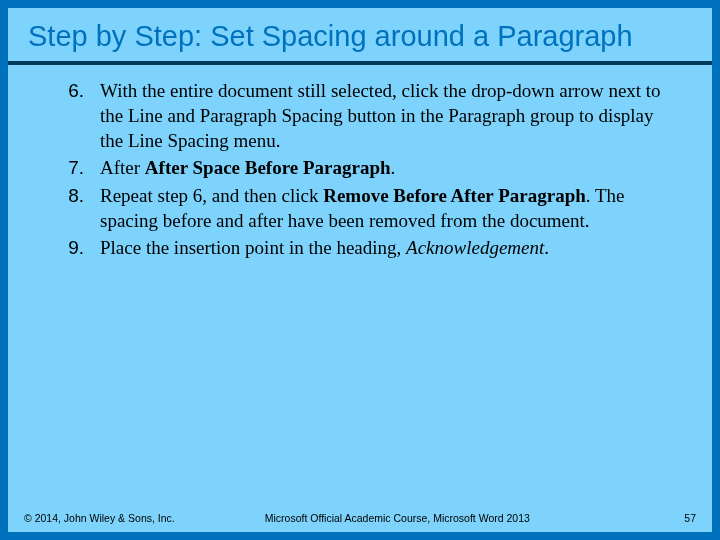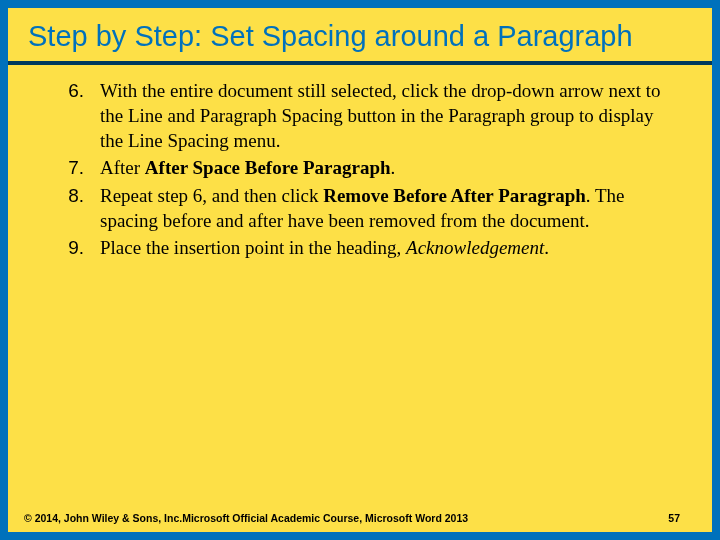--- a/index.html
+++ b/index.html
@@ -7,21 +7,21 @@
     width: 720px;
     height: 540px;
     font-family: Arial, Helvetica, sans-serif;
     background: #fff;
   }
   .slide {
     width: 720px;
     height: 540px;
     border: 8px solid #0071bc;
     position: relative;
-    background: #fde047;
+    background: #7dd3fc;
   }
   .title-block {
     padding: 12px 20px 8px 20px;
     border-bottom: 4px solid #003a5d;
   }
   .title-block h1 {
     font-size: 29px;
     font-weight: normal;
     color: #0071bc;
     line-height: 1.15;
@@ -47,30 +47,29 @@
   ol.steps li .txt {
     flex: 1;
     font-family: Liberation Serif, serif;
   }
   .txt .b { font-weight: bold; }
   .txt .i { font-style: italic; }
   .footer {
     position: absolute;
     bottom: 8px;
     left: 0;
-    right: 16px;
+    right: 0;
     padding: 0 16px;
     font-size: 10.5px;
     color: #000;
     display: flex;
     align-items: baseline;
-    font-weight: bold;
   }
   .footer .copyright { }
-  .footer .course { }
+  .footer .course { margin-left: 90px; }
   .footer .pagenum { margin-left: auto; margin-top: 44px; }
 </style>
 </head>
 <body>
 
 <div class="slide">
   <div class="title-block">
     <h1>Step by Step: Set Spacing around a Paragraph</h1>
   </div>
 

